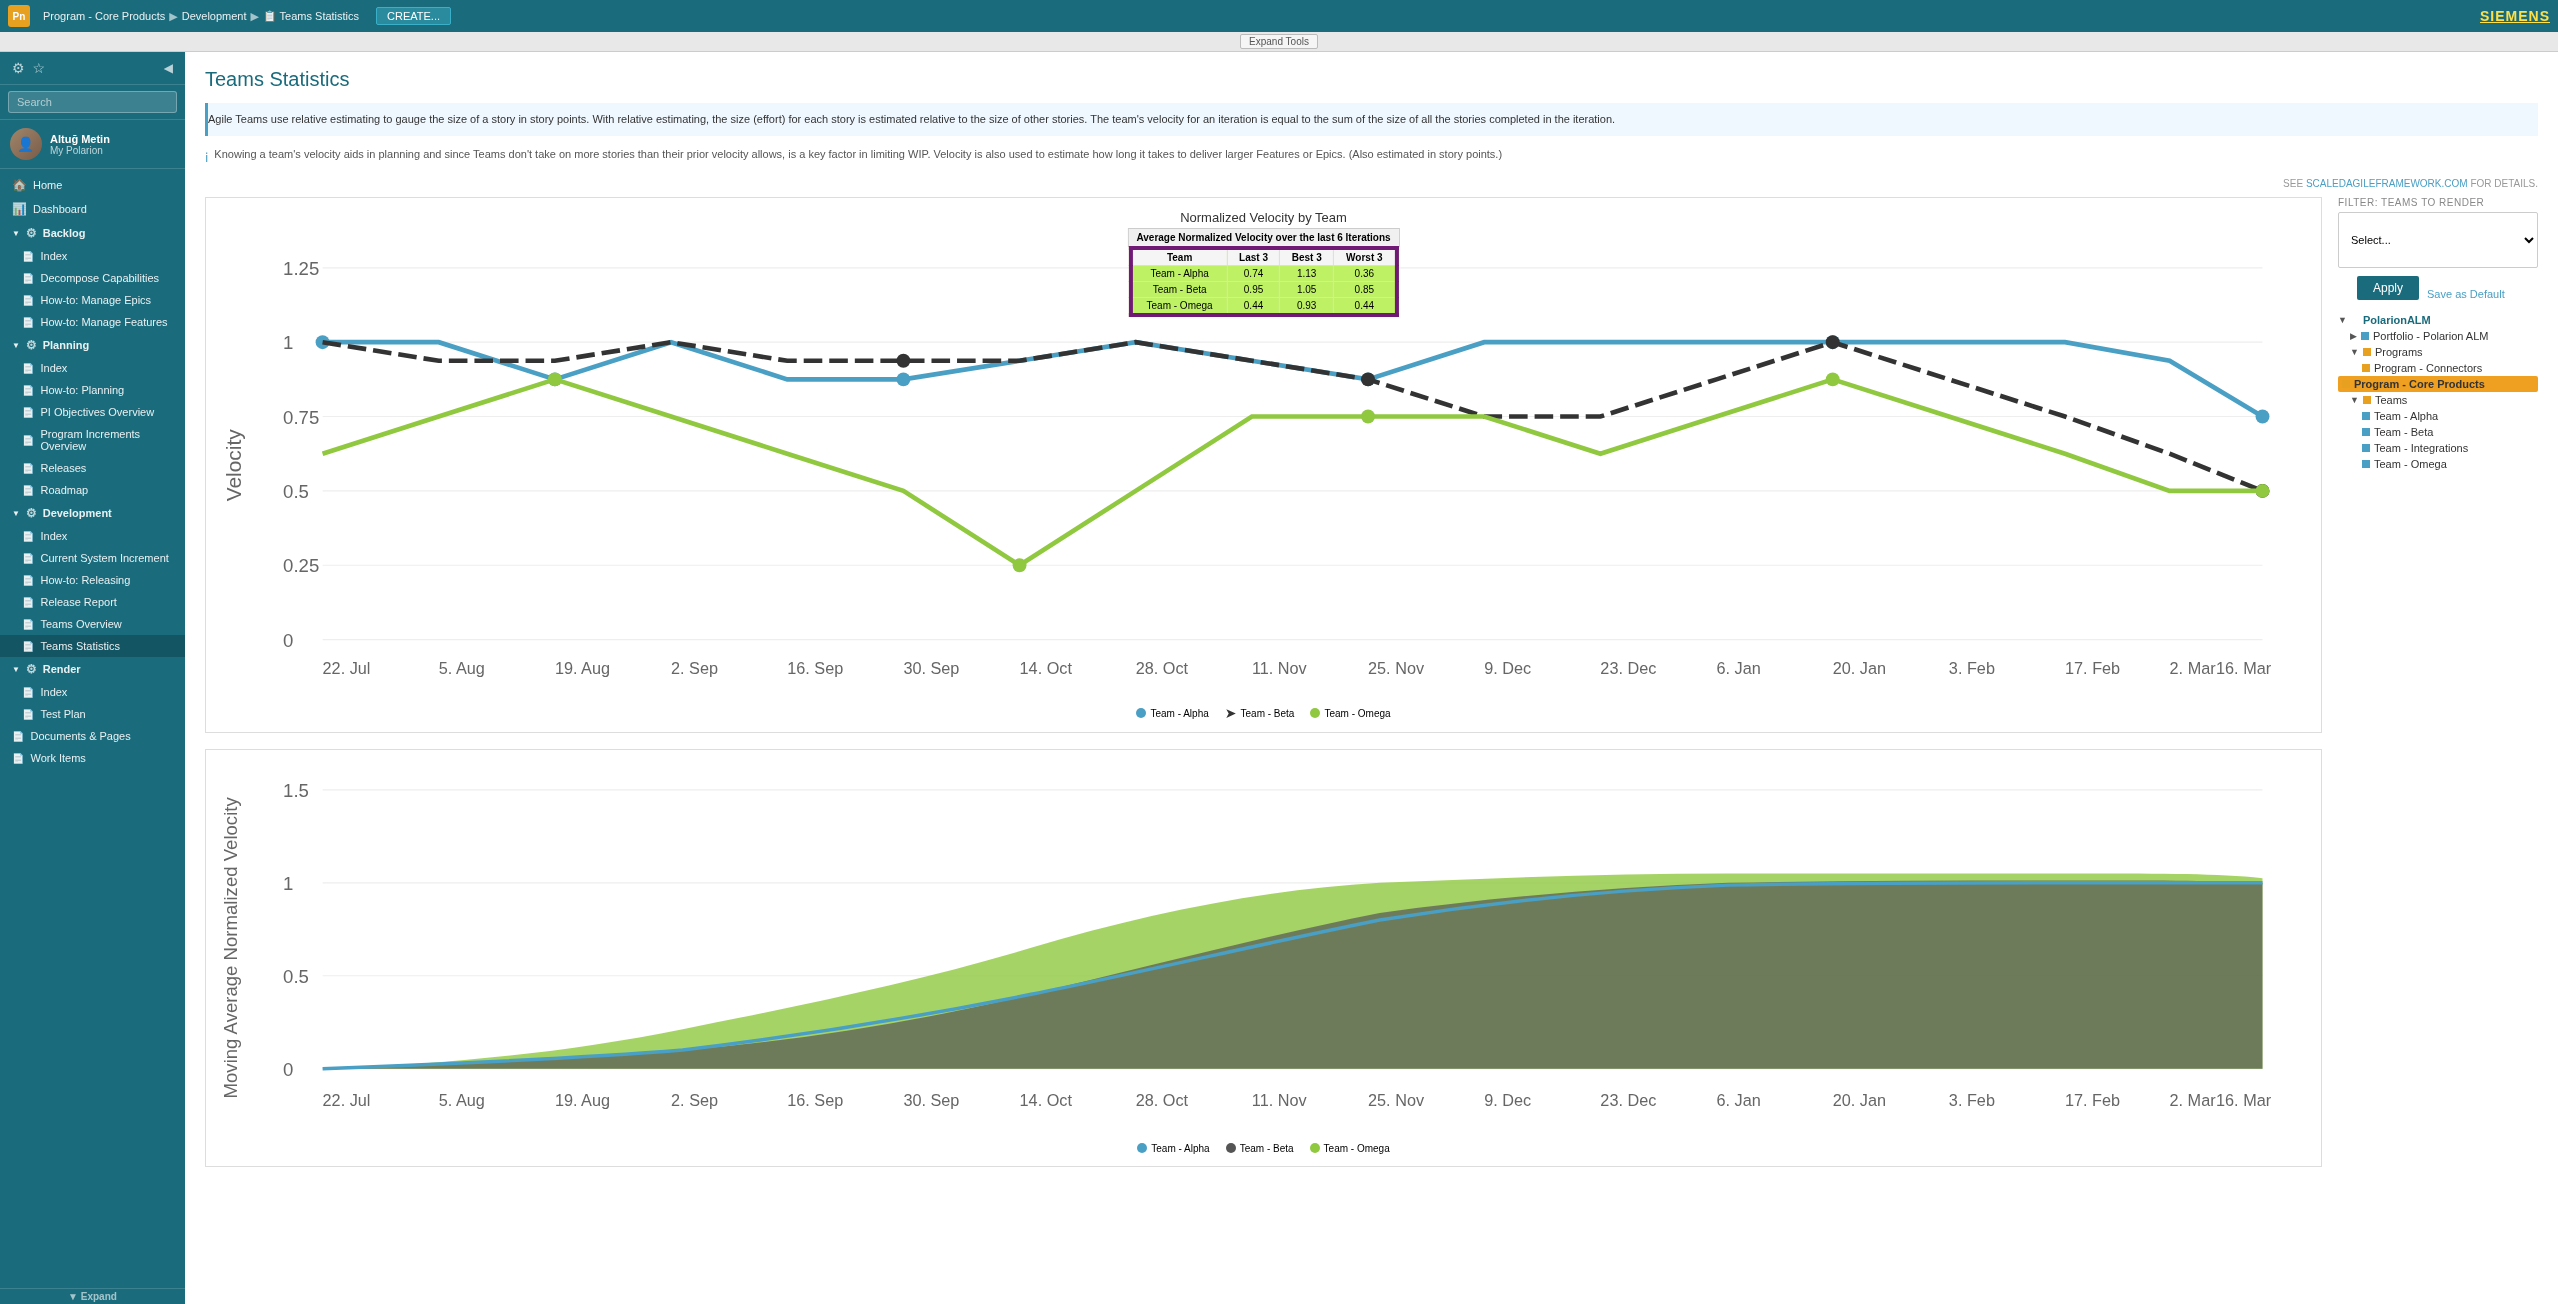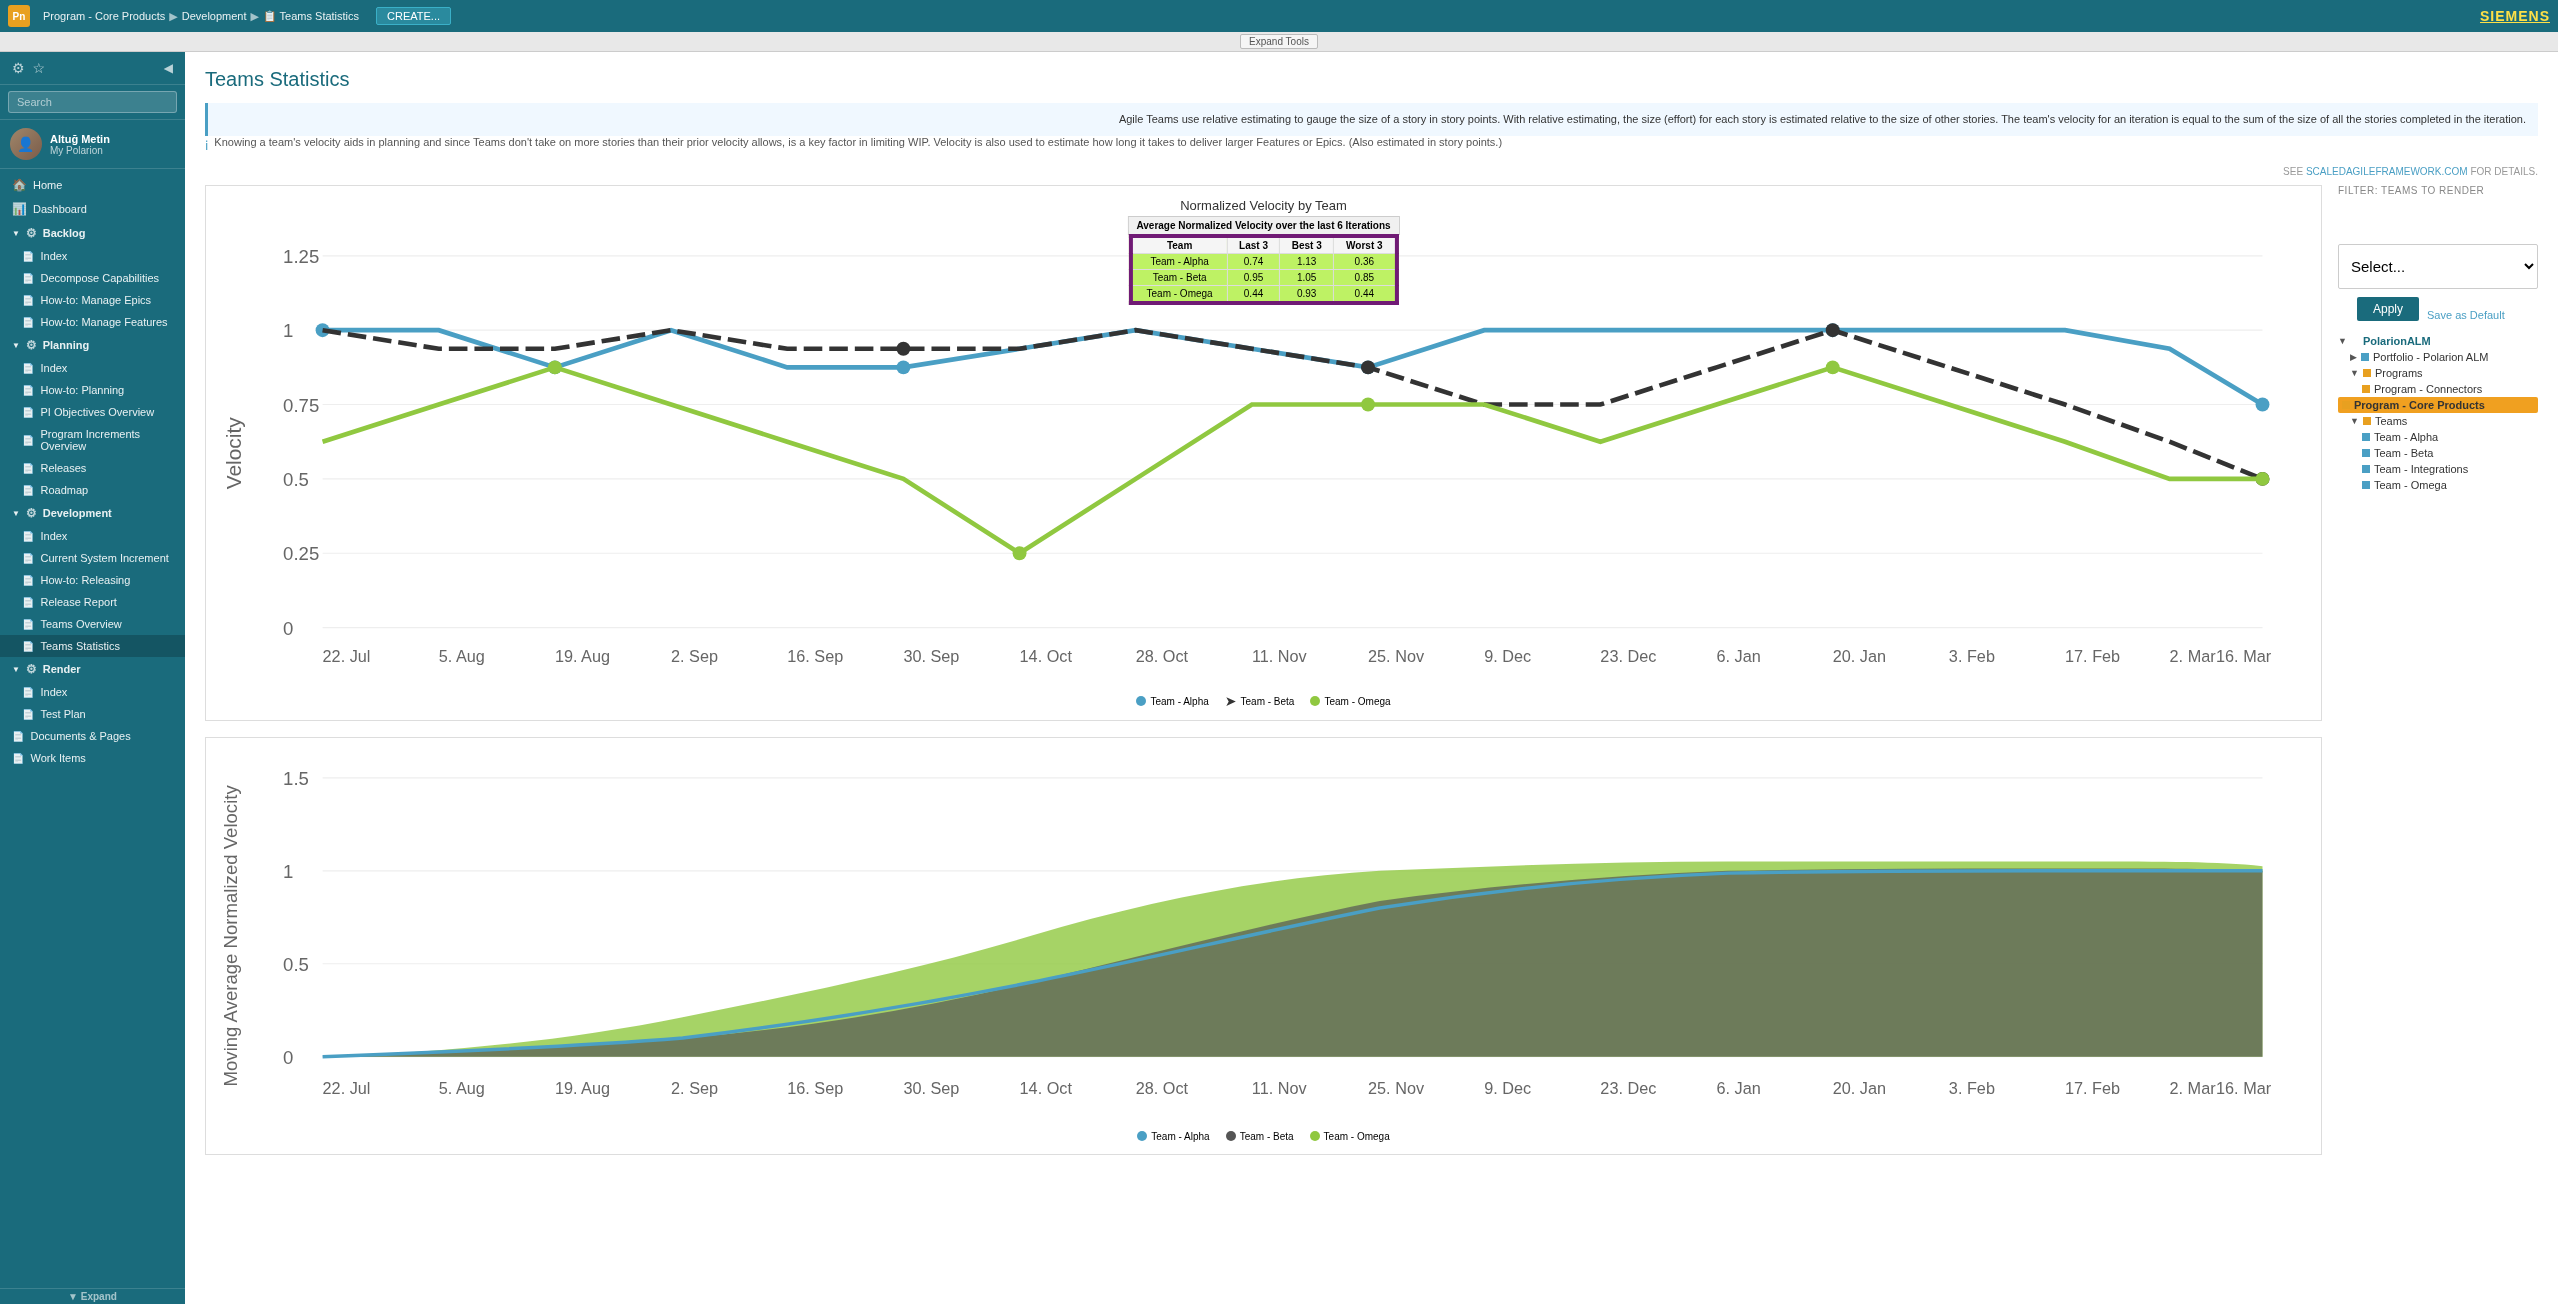--- a/index.html
+++ b/index.html
@@ -141,25 +141,24 @@
     }
 
     .page-title {
       font-size: 20px; font-weight: normal;
       color: #1a6b7c; margin-bottom: 12px;
     }
 
     .info-box {
       background: #f0f8ff;
       border-left: 3px solid #4a9fc4;
-      padding: 8px 12px;
-      margin-bottom: 0;
+      padding: 8px 0;
+      margin-bottom: 12px;
       font-size: 11px; color: #333;
       line-height: 1.5;
-      text-align: right;
     }
     .info-box-secondary {
       font-size: 11px; color: #555;
       margin-bottom: 12px;
       display: flex; gap: 6px; align-items: flex-start;
     }
     .info-icon { color: #4a9fc4; font-size: 13px; }
 
     .see-details {
       text-align: right; font-size: 10px; color: #999;
@@ -191,24 +190,23 @@
     .filter-panel {
       width: 200px;
       flex-shrink: 0;
     }
     .filter-label {
       font-size: 10px; color: #888; margin-bottom: 4px;
       text-transform: uppercase; letter-spacing: 0.5px;
     }
     .filter-select {
       width: 100%; border: 1px solid #ccc;
-      padding: 12px 8px; font-size: 15px;
+      padding: 20px 8px; font-size: 11px;
       border-radius: 2px; background: white;
       margin-bottom: 8px;
-      margin-top: 44px;
     }
     .filter-actions {
       display: flex; align-items: flex-end; gap: 8px;
       margin-bottom: 12px;
       margin-left: 19px;
     }
     .apply-btn {
       background: #1a6b7c; color: white;
       border: none; padding: 5px 16px;
       font-size: 12px; border-radius: 2px; cursor: pointer;

